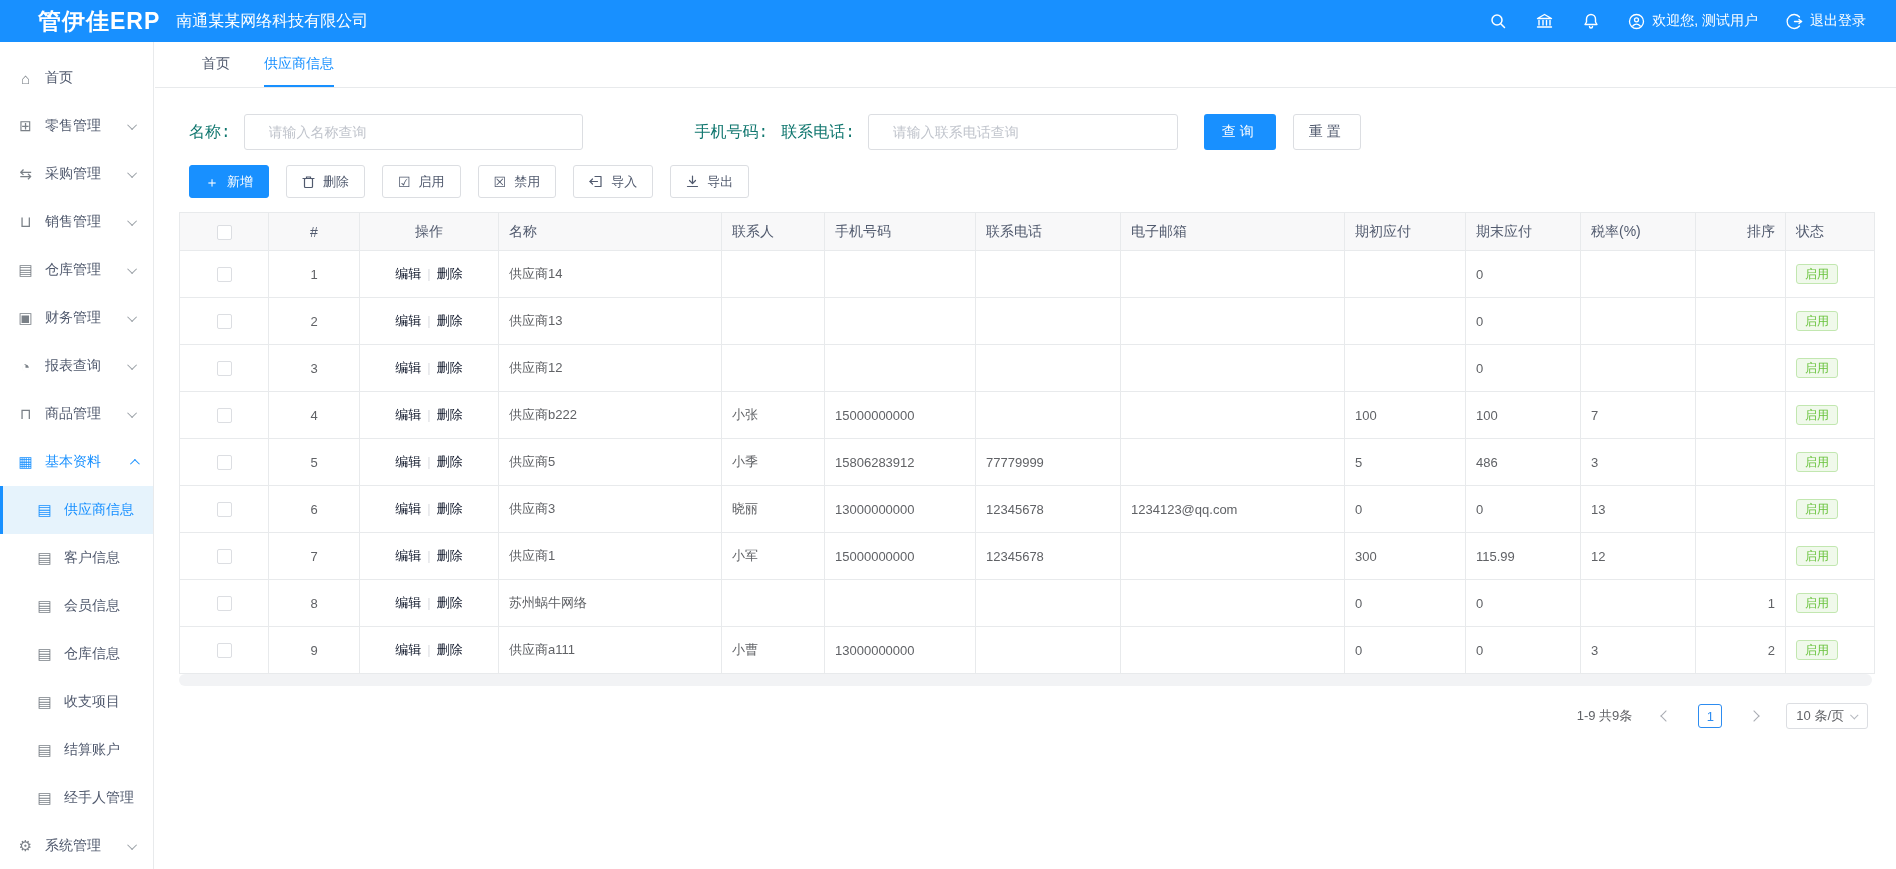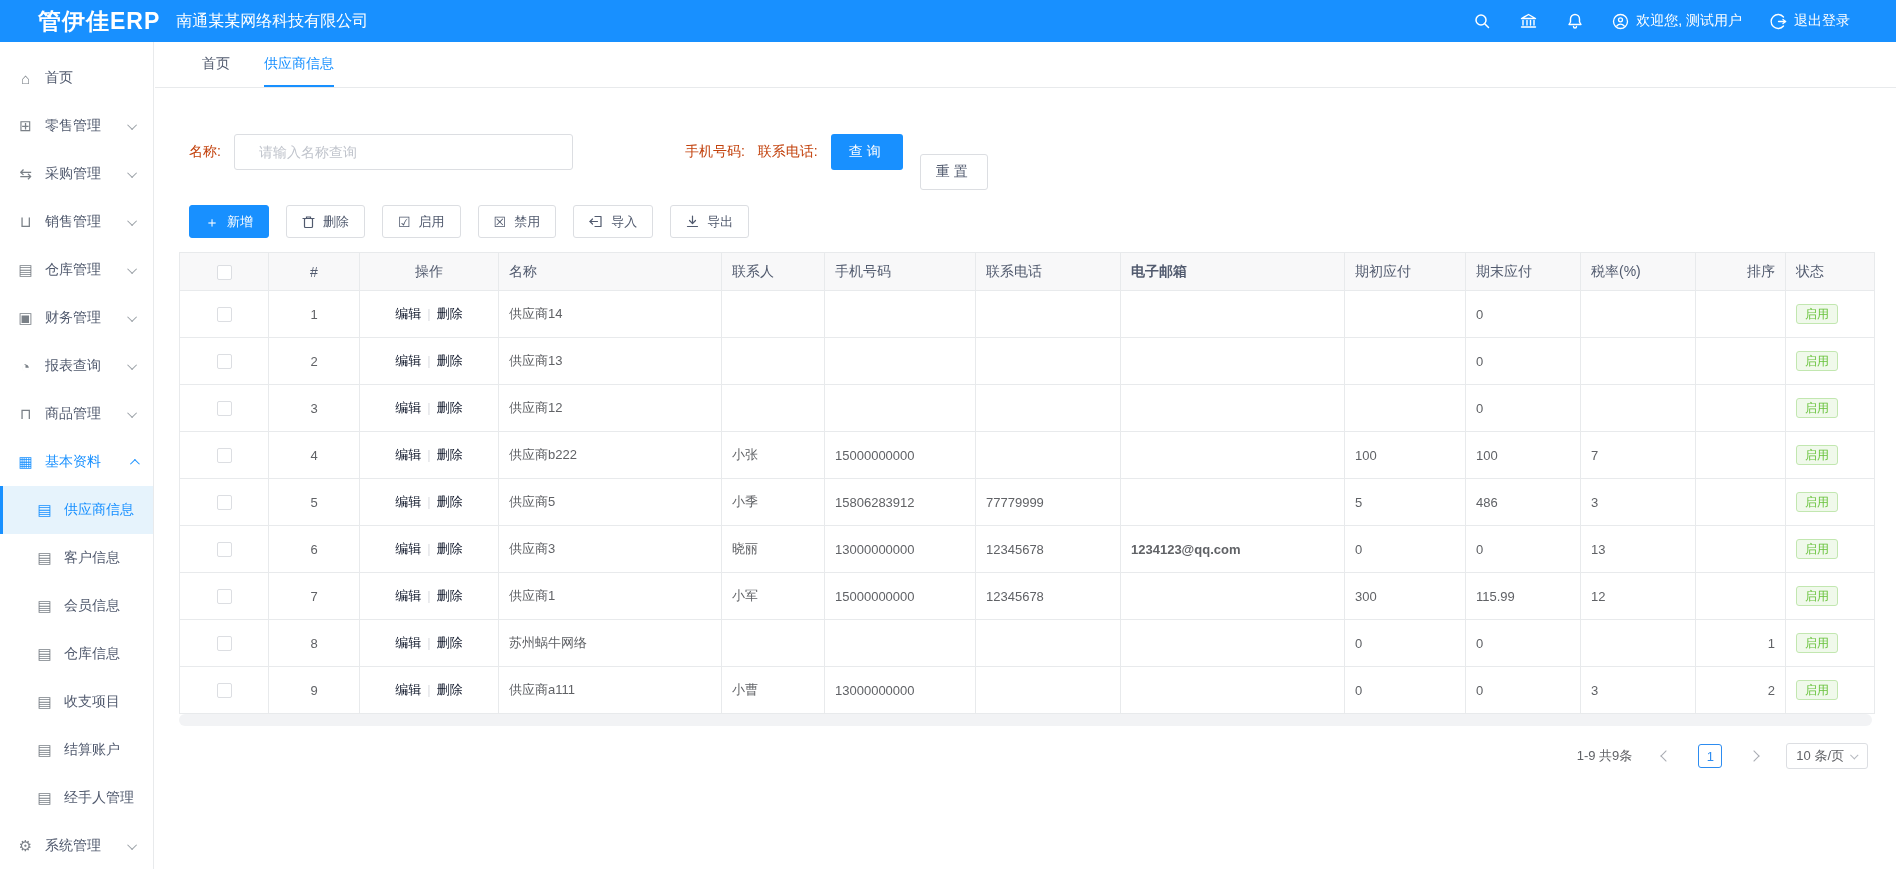--- a/index.html
+++ b/index.html
@@ -3,21 +3,21 @@
 <meta charset="utf-8">
 <style>
   * { box-sizing: border-box; margin: 0; padding: 0; }
   html,body { width:1896px; height:869px; overflow:hidden; background:#fff;
     font-family:"Liberation Sans","DejaVu Sans",sans-serif; }
 
   
   .header { height:42px; background:#1890ff; display:flex; align-items:center; color:#fff; }
   .logo { padding-left:38px; font-size:23px; font-weight:bold; letter-spacing:1px; white-space:nowrap; }
   .company { margin-left:16px; font-size:16px; }
-  .header-right { margin-left:auto; display:flex; align-items:center; gap:28px; padding-right:46px; }
+  .header-right { margin-left:auto; display:flex; align-items:center; gap:28px; padding-right:30px; }
   .hicon { display:flex; align-items:center; cursor:pointer; }
   .hicon svg { display:block; }
   .hgroup { display:flex; align-items:center; gap:7px; font-size:14px; cursor:pointer; white-space:nowrap; }
 
   
   .sidebar { position:absolute; top:42px; left:0; bottom:0; width:154px; background:#fff;
     border-right:1px solid #e8eaec; padding-top:12px; overflow:hidden; }
   .nav-item { height:48px; display:flex; align-items:center; padding-left:17px;
     font-size:14px; color:#515a6e; cursor:pointer; position:relative; }
   .nav-icon { width:17px; margin-right:11px; font-size:15px; color:#7a8087; text-align:center; flex:none; }
@@ -35,32 +35,32 @@
 
   
   .main { position:absolute; left:155px; top:42px; right:0; bottom:0; background:#fff; }
   .tabbar { height:46px; border-bottom:1px solid #e8eaec; display:flex; align-items:stretch; padding-left:30px; }
   .tab { margin:0 17px; display:flex; align-items:center; font-size:14px; color:#515a6e;
     cursor:pointer; border-bottom:2px solid transparent; }
   .tab.active { color:#1890ff; border-bottom-color:#1890ff; }
 
   
   .search-row { margin:26px 24px 0 34px; display:flex; align-items:center; }
-  .flabel { font-size:14px; color:#c2410c; margin-right:13px; white-space:nowrap; }
+  .flabel { font-size:16px; color:#0f766e; margin-right:13px; white-space:nowrap;font-family:Liberation Mono, monospace; }
   .inp { height:36px; border:1px solid #dcdee2; border-radius:3px; padding:0 24px; font-size:14px;
     color:#515a6e; outline:none; font-family:inherit; }
   .inp::placeholder { color:#c0c4cc; }
   .inp-name { width:339px; margin-right:112px; }
   .inp-mobile { width:242px; margin-right:36px; }
   .inp-tel { width:310px; margin-right:26px; }
   .btn { height:36px; border-radius:3px; font-size:14px; display:inline-flex; align-items:center;
     justify-content:center; cursor:pointer; font-family:inherit; border:1px solid transparent;
     white-space:nowrap; background:#fff; }
   .btn-primary { background:#1890ff; color:#fff; padding:0 17px; letter-spacing:4px; }
-  .btn-plain { border-color:#dcdee2; color:#515a6e; padding:10px 15px; letter-spacing:4px;margin-top:40px; }
+  .btn-plain { border-color:#dcdee2; color:#515a6e; padding:10px 15px; letter-spacing:4px; }
   .btn + .btn { margin-left:17px; }
 
   
   .toolbar { margin:15px 24px 0 34px; display:flex; }
   .tbtn { height:33px; border-radius:3px; font-size:13px; display:inline-flex; align-items:center;
     gap:8px; cursor:pointer; padding:0 15px; background:#fff; border:1px solid #dcdee2;
     color:#515a6e; margin-right:17px; white-space:nowrap; }
   .tbtn.primary { background:#1890ff; border-color:#1890ff; color:#fff; }
   .tico { font-size:14px; line-height:1; display:flex; align-items:center; }
   .tbtn svg { display:block; }
@@ -68,21 +68,21 @@
   
   .table-wrap { margin:14px 24px 0 24px; }
   table { width:100%; border-collapse:collapse; table-layout:fixed; font-size:13px; color:#606266; }
   th, td { border:1px solid #e8eaec; padding:0 10px; text-align:left; overflow:hidden; white-space:nowrap; }
   th { background:#f8f8f9; height:38px; font-weight:400; font-size:14px; color:#515a6e; }
   td { height:47px; background:#fff; }
   .col-check { width:89px; text-align:center; }
   .col-index { width:91px; text-align:center; }
   .col-action { width:139px; text-align:center; }
   .col-name { width:223px; } .col-contact { width:103px; } .col-mobile { width:151px; }
-  .col-tel { width:145px; } .col-email { width:224px;font-weight:bold; } .col-opening { width:121px; }
+  .col-tel { width:145px; } .col-email { width:224px; } .col-opening { width:121px; }
   .col-closing { width:115px; } .col-tax { width:115px; } .col-sort { width:90px;text-align:right; }
   .col-status { width:89px; }
   .cb { display:inline-block; width:15px; height:15px; border:1px solid #dcdee2; border-radius:2px;
     background:#fff; vertical-align:middle; cursor:pointer; }
   .link { color:#0f172a; cursor:pointer; text-decoration:none; }
   .sep { color:#dcdee2; margin:0 6px; }
   .badge { display:inline-block; padding:3px 8px; font-size:12px; line-height:1; color:#67c23a;
     background:#f0f9eb; border:1px solid #c2e7b0; border-radius:3px; }
   .hscroll { height:12px; background:#f2f3f5; margin:0 24px; border-radius:6px; }
 
@@ -236,20 +236,21 @@
   <div class="tabbar" id="tabbar">
       <div class="tab">首页</div>
       <div class="tab active">供应商信息</div>
     </div>
 
   <div class="search-row">
     <span class="flabel">名称:</span>
     <input class="inp inp-name" placeholder="请输入名称查询" style="">
     <span class="flabel">手机号码:</span>
     <span class="flabel">联系电话:</span>
+    <input class="inp inp-tel" placeholder="请输入联系电话查询" style="">
     <button class="btn btn-primary">查询</button>
     <button class="btn btn-plain">重置</button>
   </div>
 
   <div class="toolbar">
     <button class="tbtn primary">
       <span class="tico">＋</span>
       <span>新增</span>
     </button>
     <button class="tbtn">

